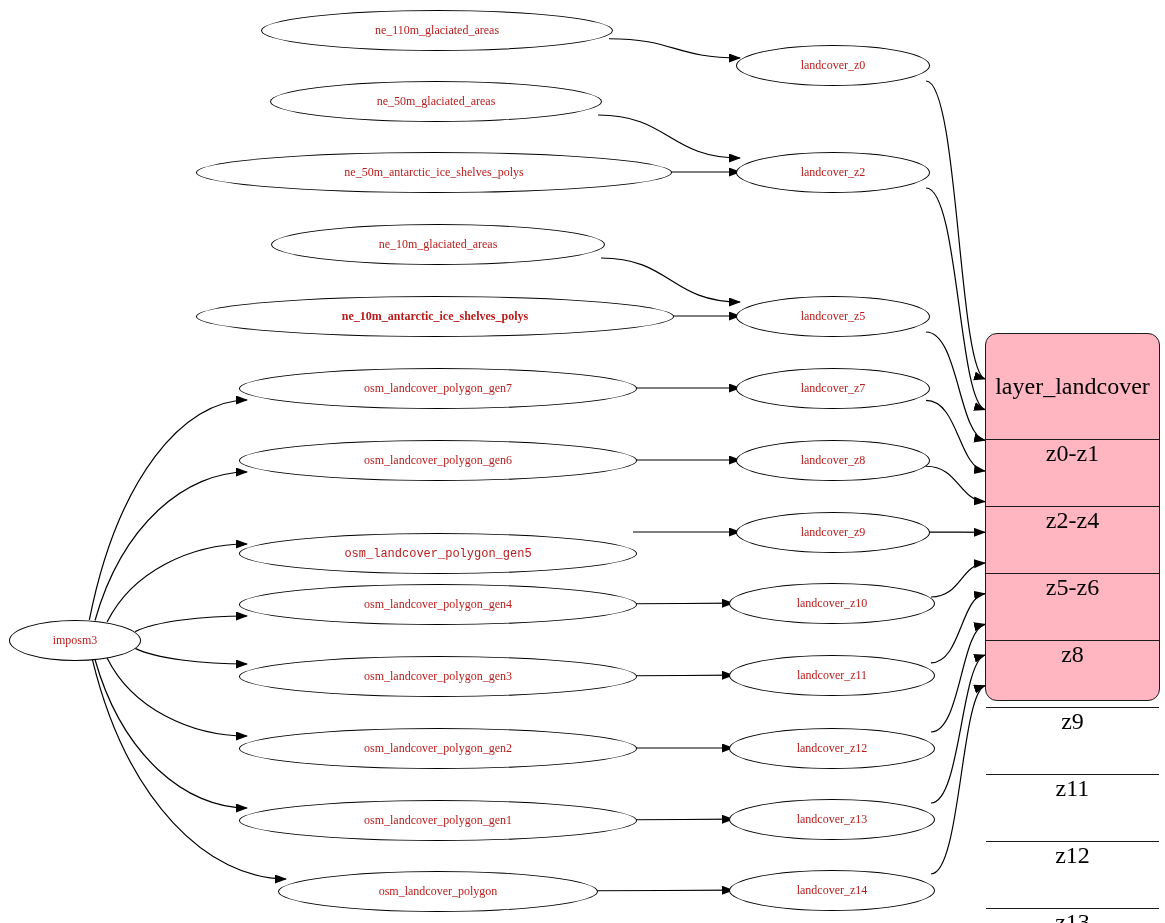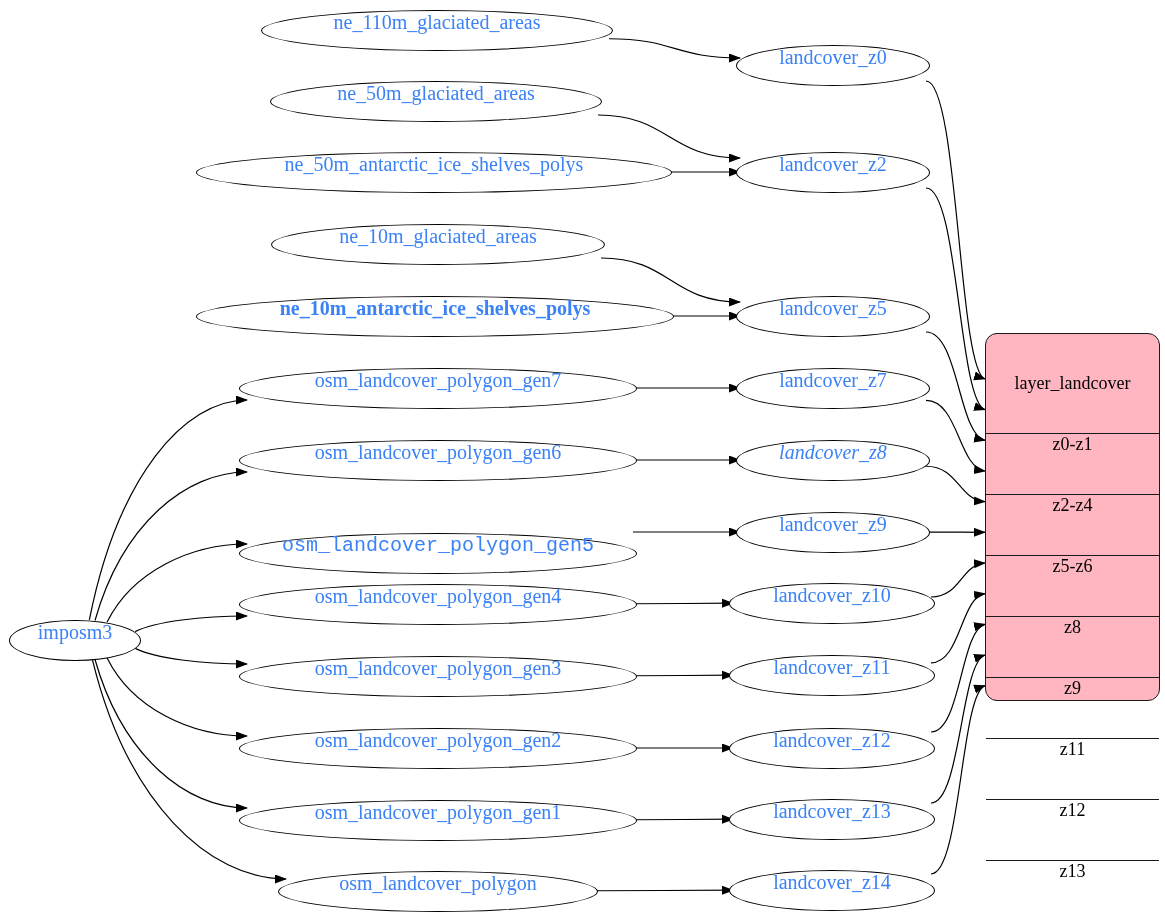--- a/index.html
+++ b/index.html
@@ -15,40 +15,41 @@
     left: 0; top: 0;
     width: 1165px; height: 923px;
   }
   .node {
     position: absolute;
     box-sizing: border-box;
     border: 1.3px solid #000;
     border-radius: 50%;
     background: #fff;
     display: flex;
+    align-items: center;
     justify-content: center;
-    font-size: 20px;
-    color: #3b82f6;
+    font-size: 12px;
+    color: #b91c1c;
     white-space: nowrap;
   }
   .record {
     position: absolute;
     box-sizing: border-box;
     border: 1.4px solid #1a1a1a;
     border-radius: 12px;
     display: flex;
     flex-direction: column;
     color: #000;
   }
   .record-cell {
     flex: 1;
     display: flex;
     align-items: center;
     justify-content: center;
-    font-size: 18px;
+    font-size: 24px;
     border-top: 1.2px solid #1a1a1a;
     white-space: nowrap;
     margin-top: 39px;
   }
   .record-cell:first-child { border-top: none; }
 </style>
 </head>
 <body>
 
 <div class="stage" style="background: rgb(255, 255, 255); color: rgb(0, 0, 0);">
@@ -142,21 +143,21 @@
       </div>
       <div class="node" style="left: 736px; top: 151.5px; width: 194px; height: 41px; background: rgb(255, 255, 255); border-color: rgb(0, 0, 0);">
         <span>landcover_z2</span>
       </div>
       <div class="node" style="left: 736px; top: 295.5px; width: 194px; height: 41px; background: rgb(255, 255, 255); border-color: rgb(0, 0, 0);">
         <span>landcover_z5</span>
       </div>
       <div class="node" style="left: 736px; top: 367.5px; width: 194px; height: 41px; background: rgb(255, 255, 255); border-color: rgb(0, 0, 0);">
         <span>landcover_z7</span>
       </div>
-      <div class="node" style="left: 736px; top: 439.5px; width: 194px; height: 41px; background: rgb(255, 255, 255); border-color: rgb(0, 0, 0); font-style: italic;">
+      <div class="node" style="left: 736px; top: 439.5px; width: 194px; height: 41px; background: rgb(255, 255, 255); border-color: rgb(0, 0, 0);">
         <span>landcover_z8</span>
       </div>
       <div class="node" style="left: 736px; top: 511.5px; width: 194px; height: 41px; background: rgb(255, 255, 255); border-color: rgb(0, 0, 0);">
         <span>landcover_z9</span>
       </div>
       <div class="node" style="left: 729px; top: 582.5px; width: 206px; height: 41px; background: rgb(255, 255, 255); border-color: rgb(0, 0, 0);">
         <span>landcover_z10</span>
       </div>
       <div class="node" style="left: 729px; top: 654.5px; width: 206px; height: 41px; background: rgb(255, 255, 255); border-color: rgb(0, 0, 0);">
         <span>landcover_z11</span>

